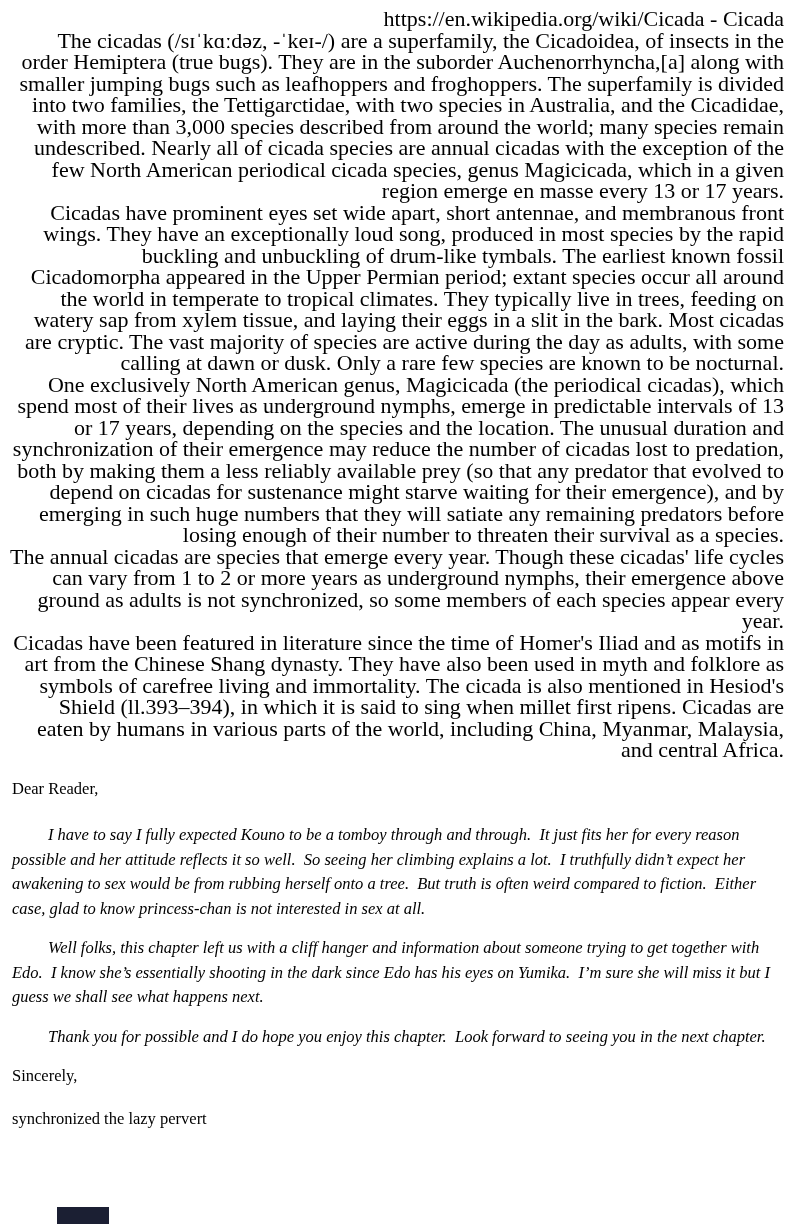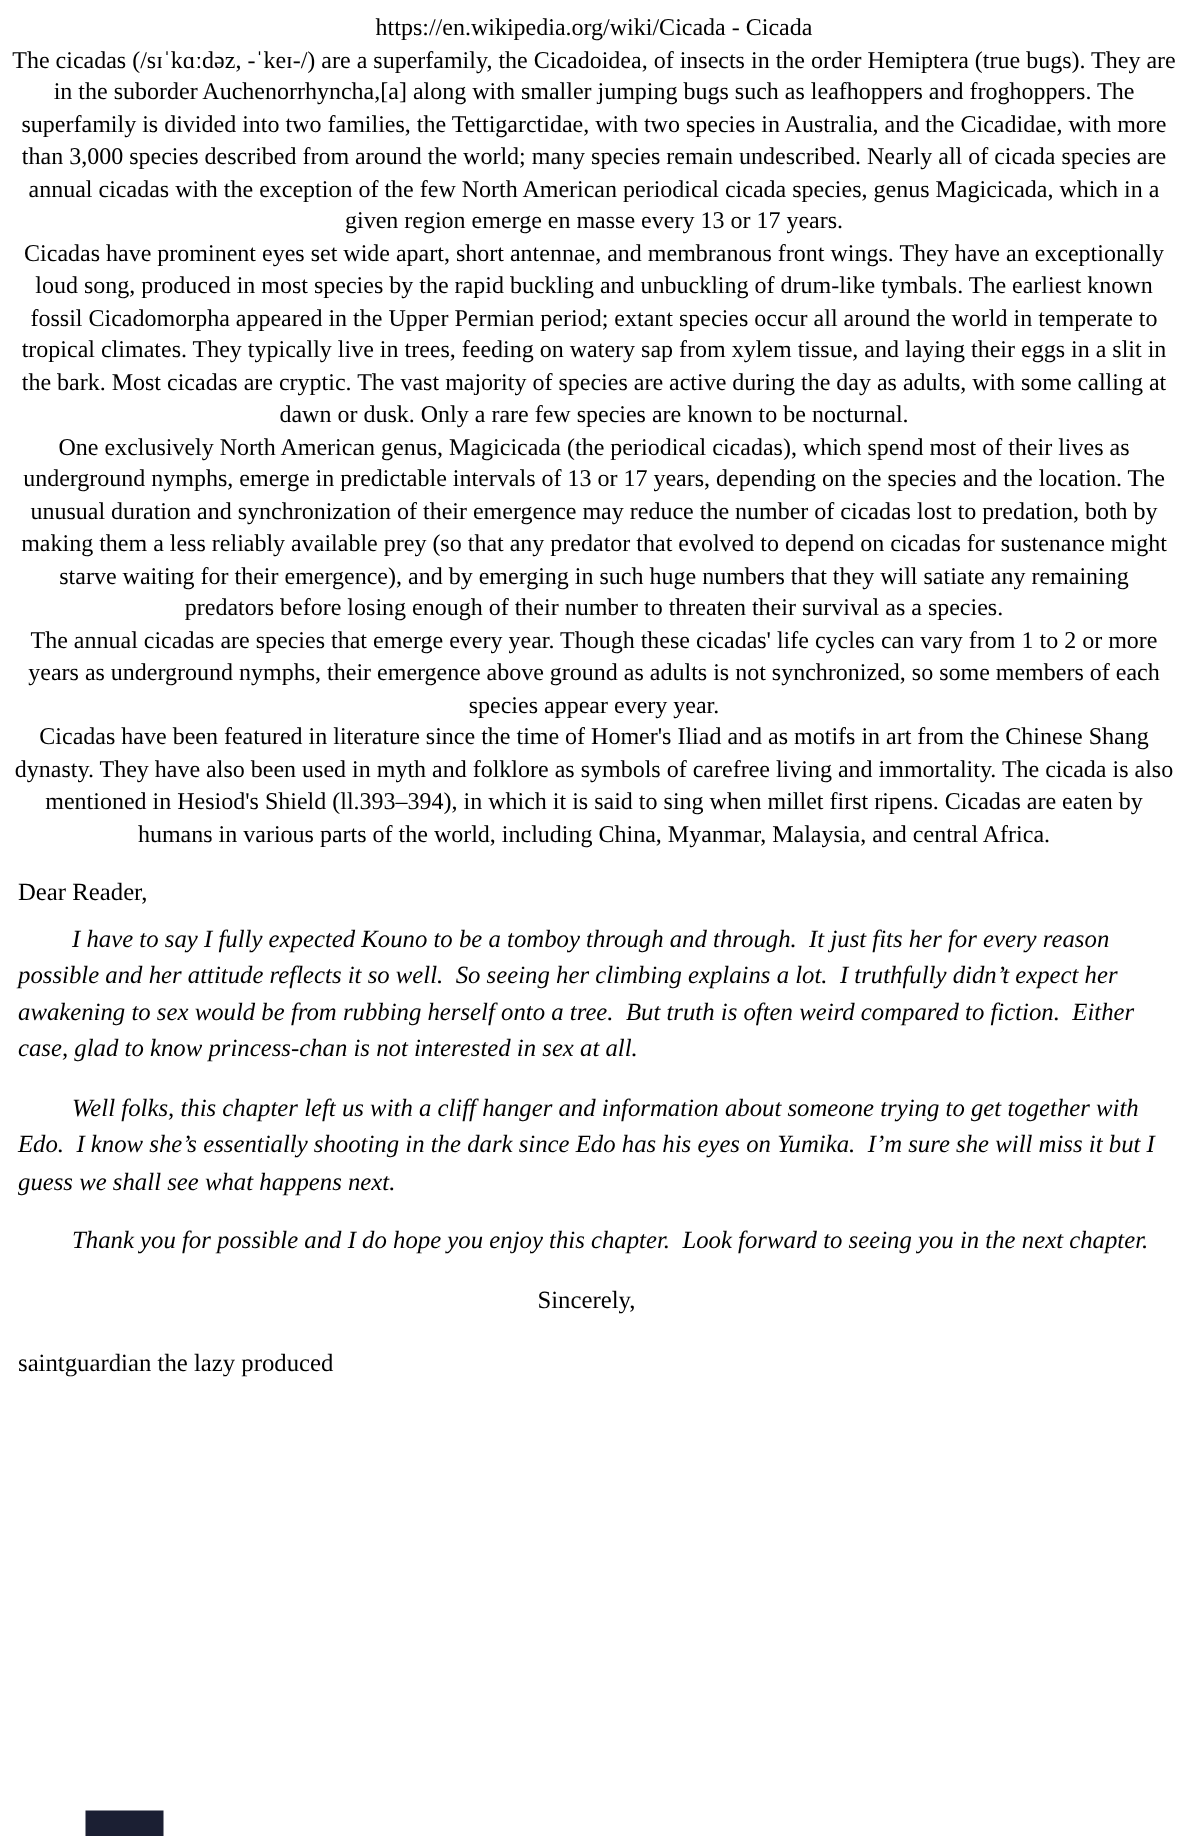--- a/index.html
+++ b/index.html
@@ -13,50 +13,49 @@
     height: 1224px;
     background: #ffffff;
     color: #000000;
     font-family: "Liberation Serif", "DejaVu Serif", serif;
     overflow: hidden;
   }
   
   .article {
     margin: 8px 16px 0 8px;
     width: 776px;
-    font-size: 16px;
+    font-size: 22px;
     line-height: 21.5px;
-    text-align: center;
+    text-align: right;
   }
   .article .url-line {
     margin: 0;
   }
   .article p {
     margin: 0;
   }
   
   .letter {
     margin: 16px 22px 0 12px;
     width: 758px;
     font-size: 16.5px;
     line-height: 24.5px;
     text-align: left;
   }
   .letter .salutation {
-    margin: 0 0 6px 0;
+    margin: 0 0 22px 0;
   }
   .letter p.body-para {
     margin: 0 0 15px 0;
     text-indent: 36px;
     white-space: pre-wrap;
     font-style: italic;
   }
   .letter .closing {
     margin: 0 0 15px 0;
-    text-align: center;
   }
   .letter .signature {
     margin: 18px 0 0 0;
   }
   .letter .signature div {
     margin: 0;
   }
   
   .bottom-bar {
     position: absolute;
@@ -81,19 +80,19 @@
     <p>Cicadas have been featured in literature since the time of Homer's Iliad and as motifs in art from the Chinese Shang dynasty. They have also been used in myth and folklore as symbols of carefree living and immortality. The cicada is also mentioned in Hesiod's Shield (ll.393–394), in which it is said to sing when millet first ripens. Cicadas are eaten by humans in various parts of the world, including China, Myanmar, Malaysia, and central Africa.</p>
   </div>
 
   <div class="letter">
     <p class="salutation">Dear Reader,</p>
     <p class="body-para">I have to say I fully expected Kouno to be a tomboy through and through.  It just fits her for every reason possible and her attitude reflects it so well.  So seeing her climbing explains a lot.  I truthfully didn’t expect her awakening to sex would be from rubbing herself onto a tree.  But truth is often weird compared to fiction.  Either case, glad to know princess-chan is not interested in sex at all.</p>
     <p class="body-para">Well folks, this chapter left us with a cliff hanger and information about someone trying to get together with Edo.  I know she’s essentially shooting in the dark since Edo has his eyes on Yumika.  I’m sure she will miss it but I guess we shall see what happens next.</p>
     <p class="body-para">Thank you for possible and I do hope you enjoy this chapter.  Look forward to seeing you in the next chapter.</p>
     <p class="closing">Sincerely,</p>
     <div class="signature">
-      <div>saintguardian the lazy produced</div>
+      <div>synchronized the lazy pervert</div>
     </div>
   </div>
 
   <div class="bottom-bar"></div>
 
 </div>
 
 </body></html>

